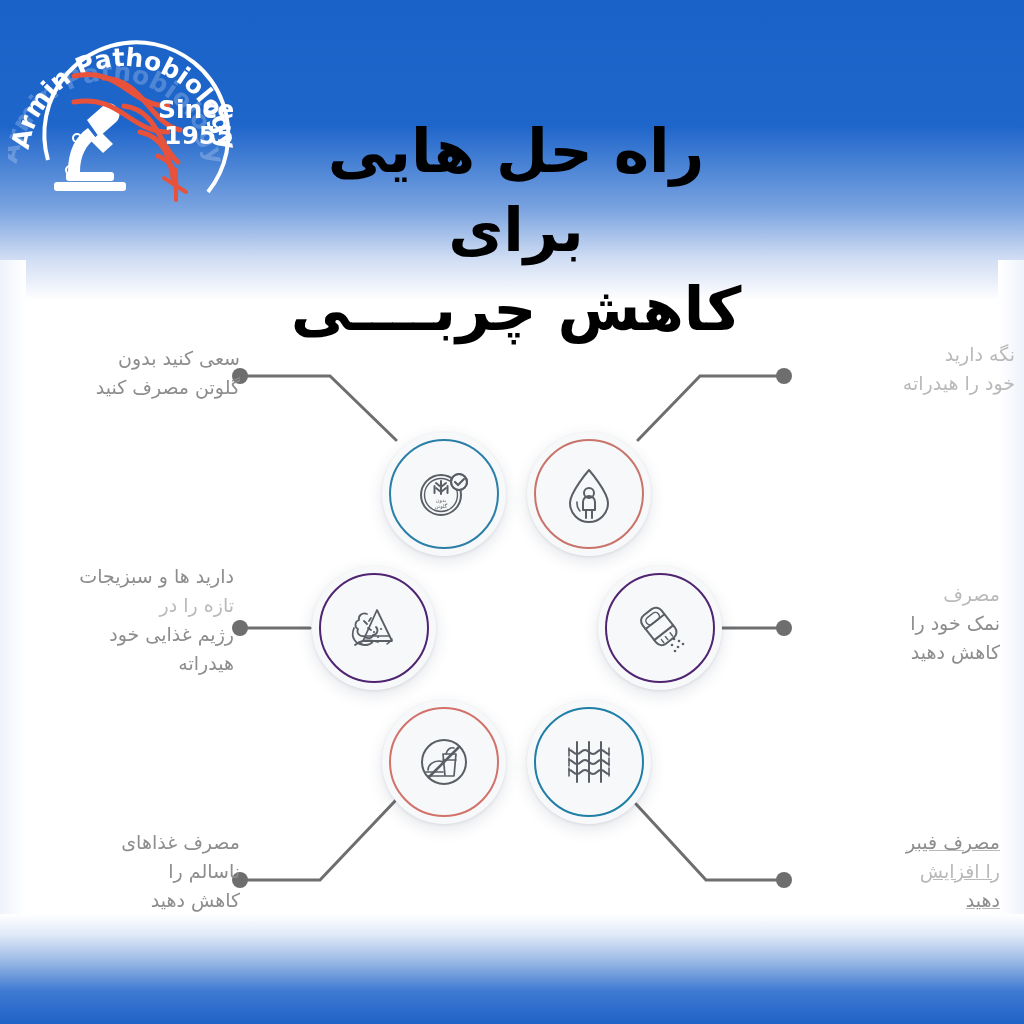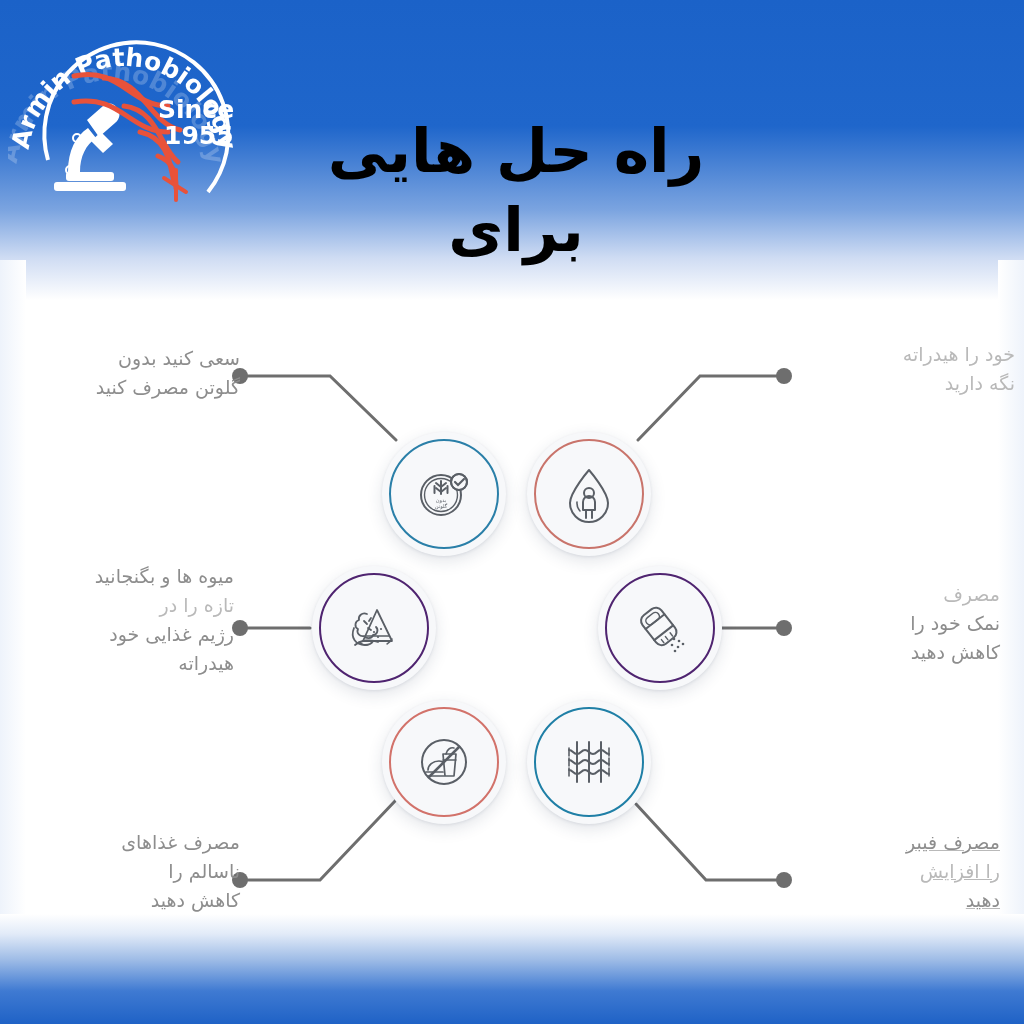--- a/index.html
+++ b/index.html
@@ -120,20 +120,21 @@
         <path d="M168 160 l0 30" stroke-width="4"></path>
       </g>
 
       <text x="150" y="108" font-family="DejaVu Sans, Liberation Sans, sans-serif" font-size="25" font-weight="bold" fill="#ffffff">Since</text>
       <text x="156" y="134" font-family="DejaVu Sans, Liberation Sans, sans-serif" font-size="25" font-weight="bold" fill="#ffffff">1955</text>
     </svg>
   </div>
 
   <div class="title">
     <span>راه حل هایی برای</span>
+    <span class="l2">کاهش چربــــی</span>
   </div>
 
   <div class="diagram">
 
     <svg class="connectors" viewBox="0 0 1024 660">
       <g stroke="#6e6e6e" stroke-width="3" fill="none" stroke-linecap="round">
 
         <path d="M240 76 L330 76 L396 140"></path>
         <circle cx="240" cy="76" r="8" fill="#6e6e6e" stroke="none"></circle>
 
@@ -258,26 +259,26 @@
         </svg>
       </span>
     </div>
 
     <div class="caption cap-mid" style="left:40px; top:44px;">
       <div>سعی کنید بدون</div>
       <div>گلوتن مصرف کنید</div>
     </div>
 
     <div class="caption cap-faint" style="left:800px; top:40px; width:215px;">
+      <div>نگه دارید</div>
       <div>خود را هیدراته</div>
-      <div>نگه دارید</div>
     </div>
 
     <div class="caption cap-mid" style="left:34px; top:262px;">
-      <div>میوه ها و بگنجانید</div>
+      <div>دارید ها و سبزیجات</div>
       <div class="cap-faint">تازه را در</div>
       <div>رژیم غذایی خود</div>
       <div>هیدراته</div>
     </div>
 
     <div class="caption cap-mid" style="left:800px; top:280px; width:200px;text-align:right;">
       <div class="cap-faint">مصرف</div>
       <div>نمک خود را</div>
       <div>کاهش دهید</div>
     </div>

